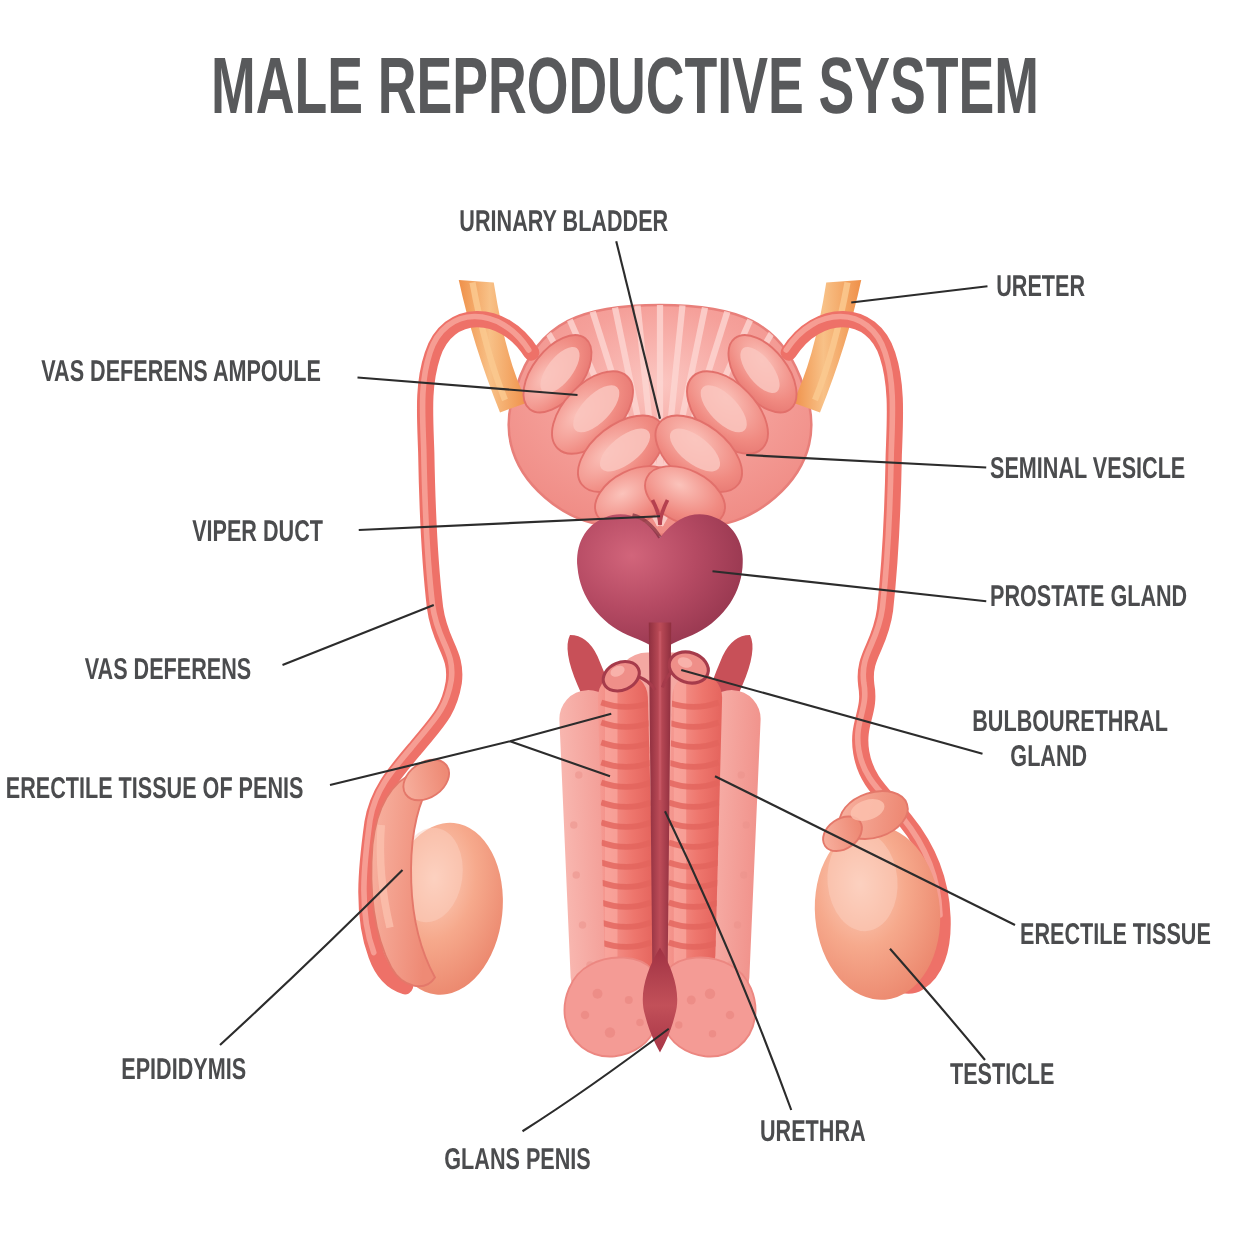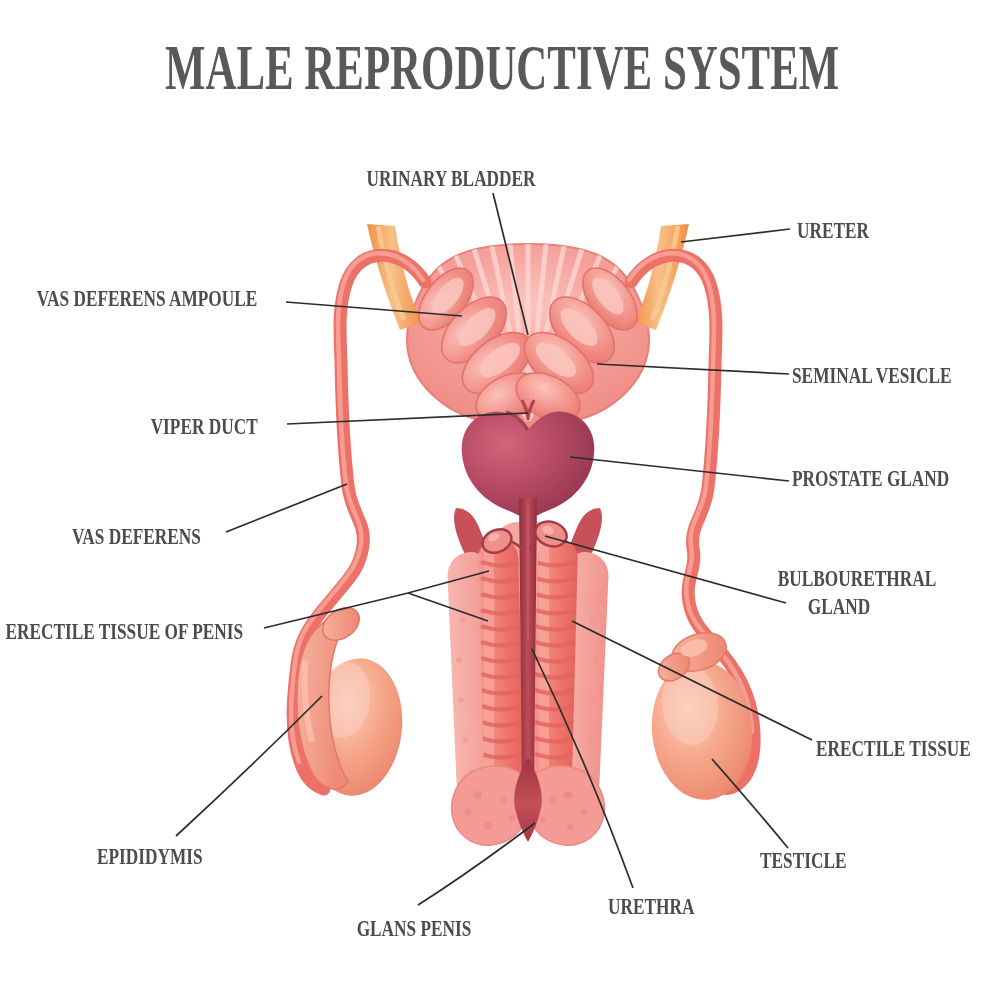--- a/index.html
+++ b/index.html
@@ -1,17 +1,17 @@
 <!DOCTYPE html>
 <html><head>
 <meta charset="utf-8">
 <style>
   html,body{margin:0;padding:0;background:#fff;}
   .canvas{position:relative;width:984px;height:994px;background:#ffffff;overflow:hidden;
-          font-family:Liberation Serif, serif;}
+          font-family:Liberation Sans, sans-serif;}
   .title{position:absolute;top:36px;left:0;width:1000px;text-align:center;
          font-size:64px;font-weight:700;color:#58595b;line-height:1.0;
          transform:scaleX(0.67);transform-origin:50% 50%;white-space:nowrap;}
   .lbl{position:absolute;font-size:24px;font-weight:700;color:#4b4c4e;
        line-height:24px;white-space:nowrap;}
   .lbl.left-anchor{transform:scaleX(0.72);transform-origin:0 50%;}
   .lbl.right-anchor{transform:scaleX(0.72);transform-origin:100% 50%;text-align:right;}
   .lbl.center-anchor{transform:scaleX(0.72) translateX(-50%);transform-origin:0 50%;text-align:center;}
   .lbl.wrap{white-space:normal;width:170px;line-height:28px;}
   svg{position:absolute;top:0;left:0;}

